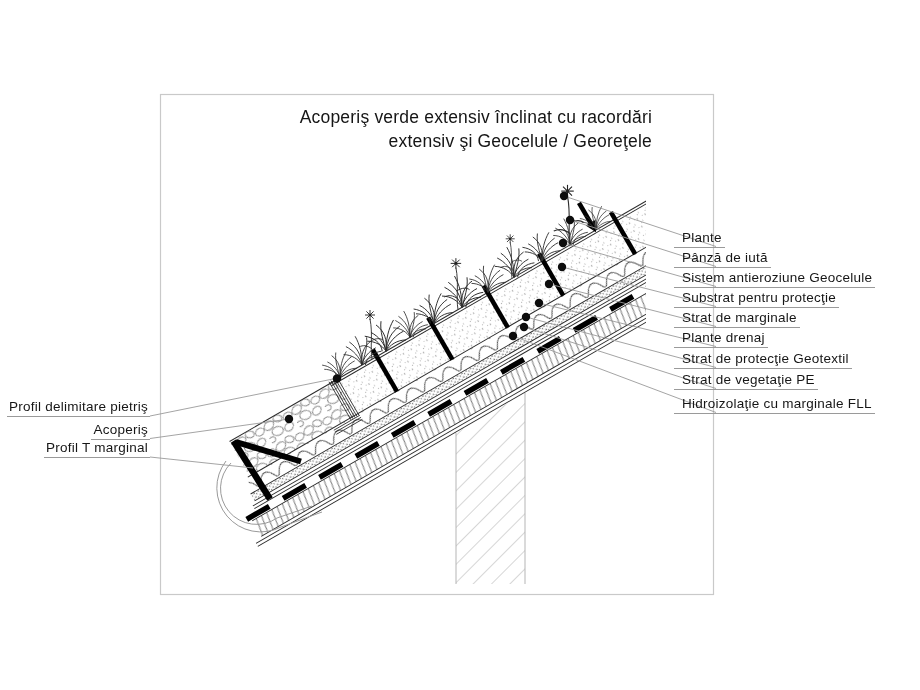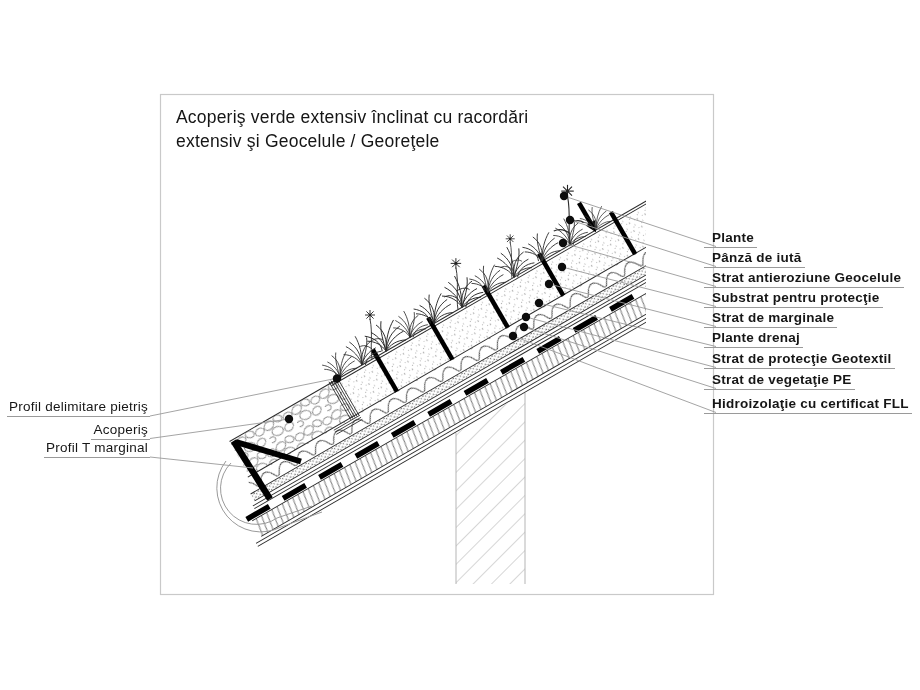--- a/index.html
+++ b/index.html
@@ -1,28 +1,28 @@
 <!DOCTYPE html>
 <html><head>
 <meta charset="utf-8">
 <style>
   html,body{margin:0;padding:0;}
   body{
     width:920px;height:690px;position:relative;background:#ffffff;overflow:hidden;
     font-family:"Liberation Sans",sans-serif;color:#111;
   }
   .title-line{
-    position:absolute;left:176px;width:492px;text-align:left;
+    position:absolute;left:160px;width:492px;text-align:right;
     font-size:17.5px;line-height:24px;color:#151515;letter-spacing:.2px;white-space:nowrap;
   }
   .lbl{
     position:absolute;font-size:13.5px;line-height:15px;letter-spacing:.25px;color:#161616;
     border-bottom:1px solid #9a9a9a;white-space:nowrap;
   }
-  .lbl-r{left:704px;padding:0 3px 2px 8px;font-weight:bold;}
+  .lbl-r{left:674px;padding:0 3px 2px 8px;}
   .lbl-l{right:770px;padding:0 2px 2px 2px;}
   svg{position:absolute;left:0;top:0;}
 </style>
 </head>
 <body>
 
 <svg width="920" height="690" viewBox="0 0 920 690">
   <defs>
 
     <pattern id="stipple" width="9" height="9" patternUnits="userSpaceOnUse">
@@ -221,23 +221,23 @@
     <circle cx="337" cy="378.5" r="4.2"></circle>
     <circle cx="289" cy="419" r="4.2"></circle>
   </g>
 </svg>
 
 <div class="title-line" style="top:105px">Acoperiş verde extensiv înclinat cu racordări</div>
 <div class="title-line" style="top:129px">extensiv şi Geocelule / Georeţele</div>
 
 <div class="lbl lbl-r" style="top:230px">Plante</div>
 <div class="lbl lbl-r" style="top:250px">Pânză de iută</div>
-<div class="lbl lbl-r" style="top:270px">Strat antieroziune Geocelule</div>
+<div class="lbl lbl-r" style="top:270px">Sistem antieroziune Geocelule</div>
 <div class="lbl lbl-r" style="top:290px">Substrat pentru protecţie</div>
 <div class="lbl lbl-r" style="top:310px">Strat de marginale</div>
 <div class="lbl lbl-r" style="top:330px">Plante drenaj</div>
 <div class="lbl lbl-r" style="top:351px">Strat de protecţie Geotextil</div>
 <div class="lbl lbl-r" style="top:372px">Strat de vegetaţie PE</div>
-<div class="lbl lbl-r" style="top:396px">Hidroizolaţie cu certificat FLL</div>
+<div class="lbl lbl-r" style="top:396px">Hidroizolaţie cu marginale FLL</div>
 
 <div class="lbl lbl-l" style="top:399px">Profil delimitare pietriş</div>
 <div class="lbl lbl-l" style="top:422px">Acoperiş</div>
 <div class="lbl lbl-l" style="top:440px">Profil T marginal</div>
 
 </body></html>

